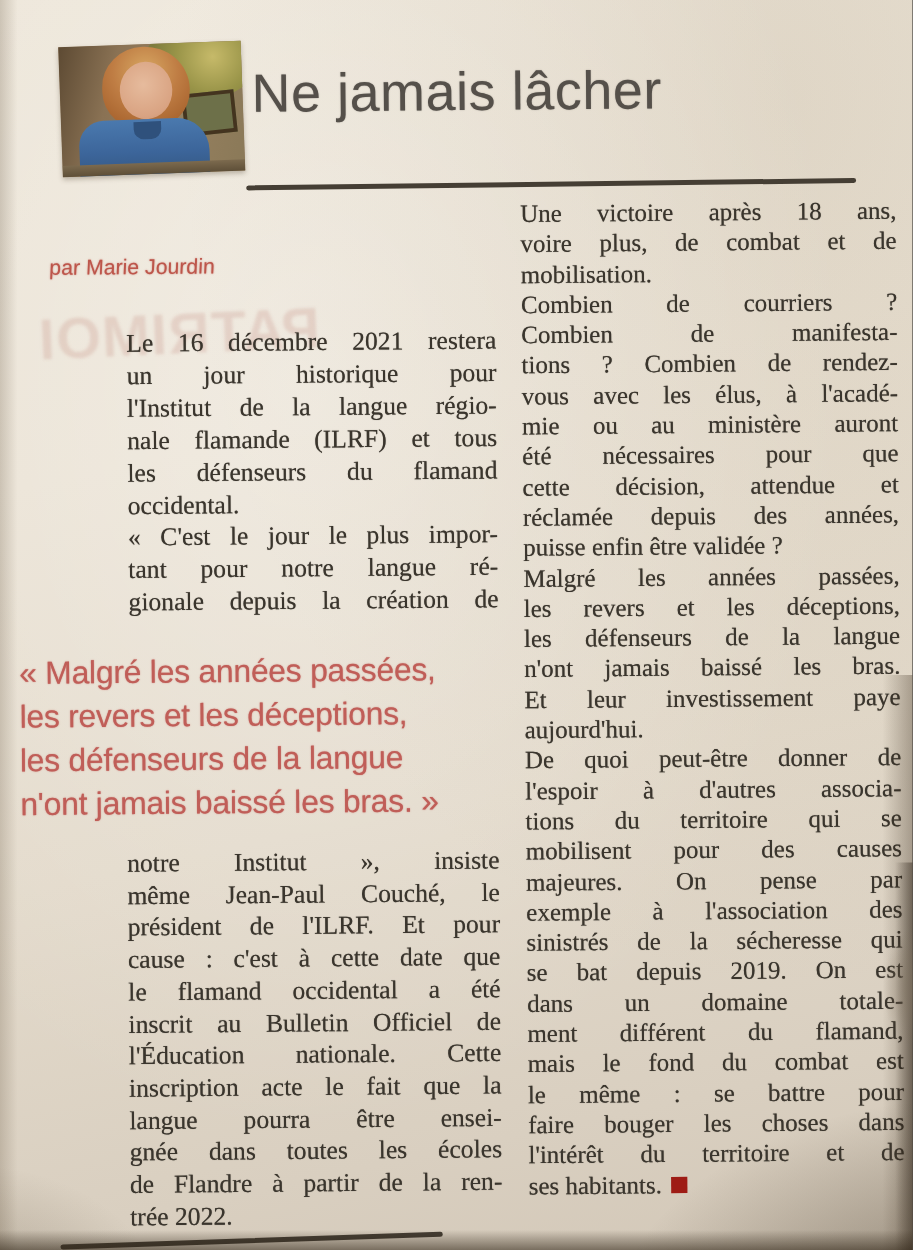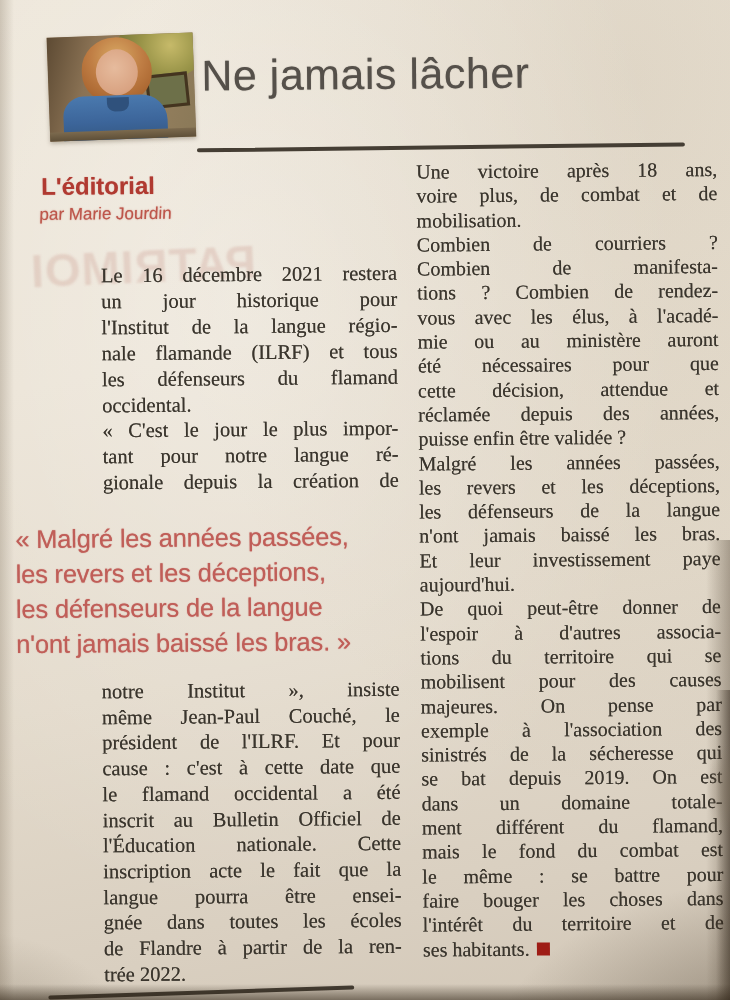--- a/index.html
+++ b/index.html
@@ -104,21 +104,20 @@
       <div class="ph-hair"></div>
       <div class="ph-face"></div>
       <div class="ph-body"></div>
       <div class="ph-collar"></div>
       <div class="ph-ledge"></div>
     </div>
 
     <h1 class="headline">Ne jamais lâcher</h1>
     <div class="rule"></div>
 
-    <div class="ed-label">L'éditorial</div>
     <div class="byline">par Marie Jourdin</div>
 
     <div class="col left-top" id="col-left-top">
         <div class="line">Le 16 décembre 2021 restera</div>
         <div class="line">un jour historique pour</div>
         <div class="line">l'Institut de la langue régio-</div>
         <div class="line">nale flamande (ILRF) et tous</div>
         <div class="line">les défenseurs du flamand</div>
         <div class="line endline">occidental.</div>
         <div class="line">« C'est le jour le plus impor-</div>

